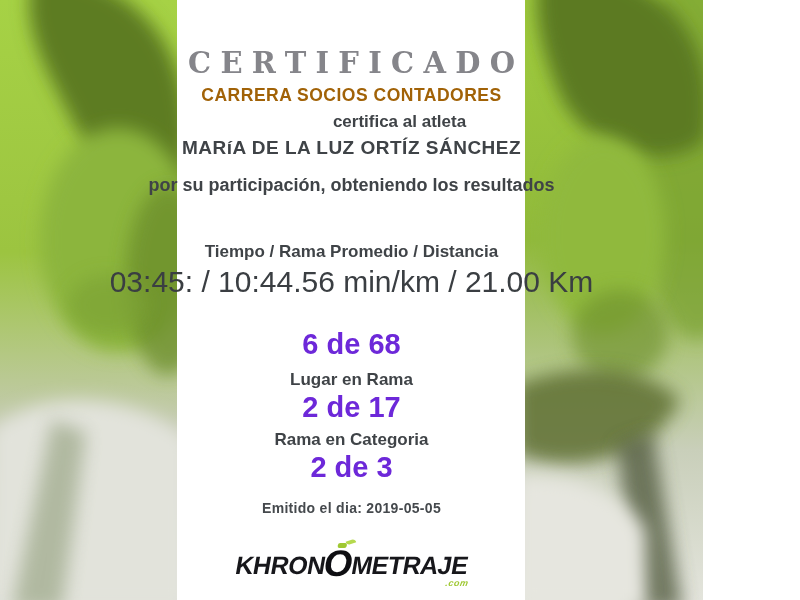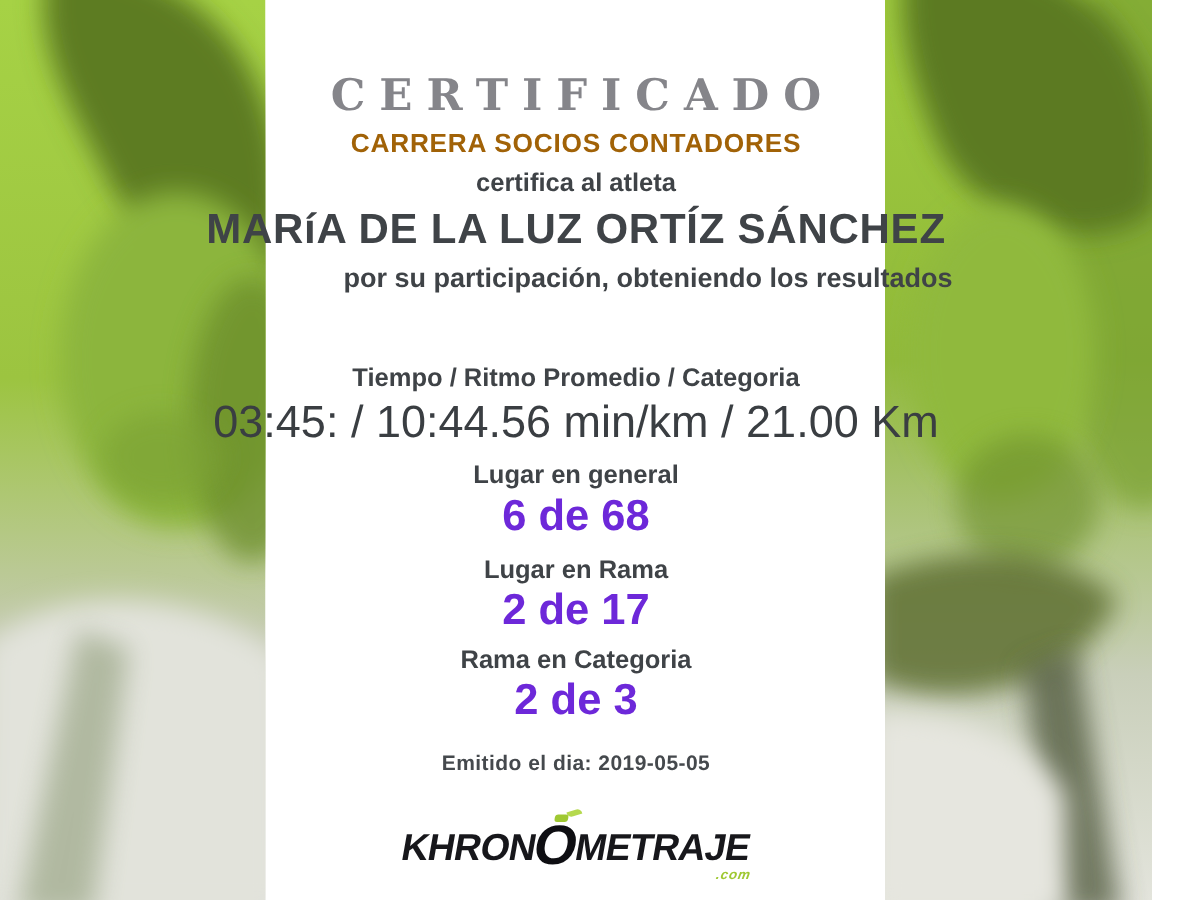--- a/index.html
+++ b/index.html
@@ -1,36 +1,36 @@
 <!DOCTYPE html>
 <html><head>
 <meta charset="utf-8">
 <style>
   html,body{margin:0;padding:0;background:#ffffff;}
   .stage{
-    position:relative;width:768px;height:600px;overflow:hidden;background:#ffffff;
+    position:relative;width:703px;height:600px;overflow:hidden;background:#ffffff;
     font-family:"Liberation Sans",sans-serif;
   }
   
   .photo{position:absolute;top:0;height:600px;z-index:1;}
   .photo svg{display:block;width:100%;height:100%;}
   .photo-left{left:0;width:177px;}
   .photo-right{right:0;width:178px;}
   
   .content{position:absolute;inset:0;z-index:2;}
   .line{position:absolute;left:0;width:100%;text-align:center;white-space:nowrap;}
   .cert-title{
     top:46px;font-family:"DejaVu Serif","Liberation Serif",serif;
     font-size:29px;font-weight:bold;letter-spacing:0.32em;color:#85858a;
     text-indent:0.32em; 
   }
   .event-name{top:85px;font-size:17.5px;font-weight:bold;letter-spacing:0.5px;color:#a16207;}
-  .certifies{top:112px;font-size:17px;font-weight:600;color:#3f4347;}
-  .athlete{top:137px;font-size:28px;font-weight:600;letter-spacing:0.5px;color:#3f4347;}
-  .participation{top:175px;font-size:18px;font-weight:600;color:#3f4347;padding-left:48px;}
+  .certifies{top:112px;font-size:17px;font-weight:600;color:#3f4347;margin-left:48px;}
+  .athlete{top:137px;font-size:19px;font-weight:600;letter-spacing:0.5px;color:#3f4347;}
+  .participation{top:175px;font-size:18px;font-weight:600;color:#3f4347;}
   .category{top:206px;font-size:18.5px;font-weight:600;color:#3f4347;}
   .res-head{top:242px;font-size:17px;font-weight:600;color:#3f4347;}
   .res-val{top:265px;font-size:30px;font-weight:500;color:#3a3e42;}
   .place-label{font-size:17px;font-weight:600;color:#3f4347;}
   .place-value{font-size:29px;font-weight:600;color:#6d28d9;}
   .pl1{top:307px;} .pv1{top:328px;}
   .pl2{top:370px;} .pv2{top:391px;}
   .pl3{top:430px;} .pv3{top:451px;}
   .issued{top:500px;font-size:14px;font-weight:600;color:#45494d;letter-spacing:0.3px;}
   
@@ -115,24 +115,23 @@
       <path d="M-10,475 C40,472 92,485 120,530 L120,610 L-10,610 Z" fill="#e6e6df" filter="url(#softR)"></path>
     </svg>
   </div>
 
   <div class="content">
     <div class="line cert-title">CERTIFICADO</div>
     <div class="line event-name">CARRERA SOCIOS CONTADORES</div>
     <div class="line certifies">certifica al atleta</div>
     <div class="line athlete">MARíA DE LA LUZ ORTÍZ SÁNCHEZ</div>
     <div class="line participation">por su participación, obteniendo los resultados</div>
-    <div class="line res-head">Tiempo / Ritmo Promedio / Categoria</div>
+    <div class="line res-head">Tiempo / Rama Promedio / Distancia</div>
     <div class="line res-val">03:45: / 10:44.56 min/km / 21.00 Km</div>
 
-    <div class="line place-label pl1">Lugar en general</div>
     <div class="line place-value pv1">6 de 68</div>
 
     <div class="line place-label pl2">Lugar en Rama</div>
     <div class="line place-value pv2">2 de 17</div>
 
     <div class="line place-label pl3">Rama en Categoria</div>
     <div class="line place-value pv3">2 de 3</div>
 
     <div class="line issued">Emitido el dia: 2019-05-05</div>
   </div>

